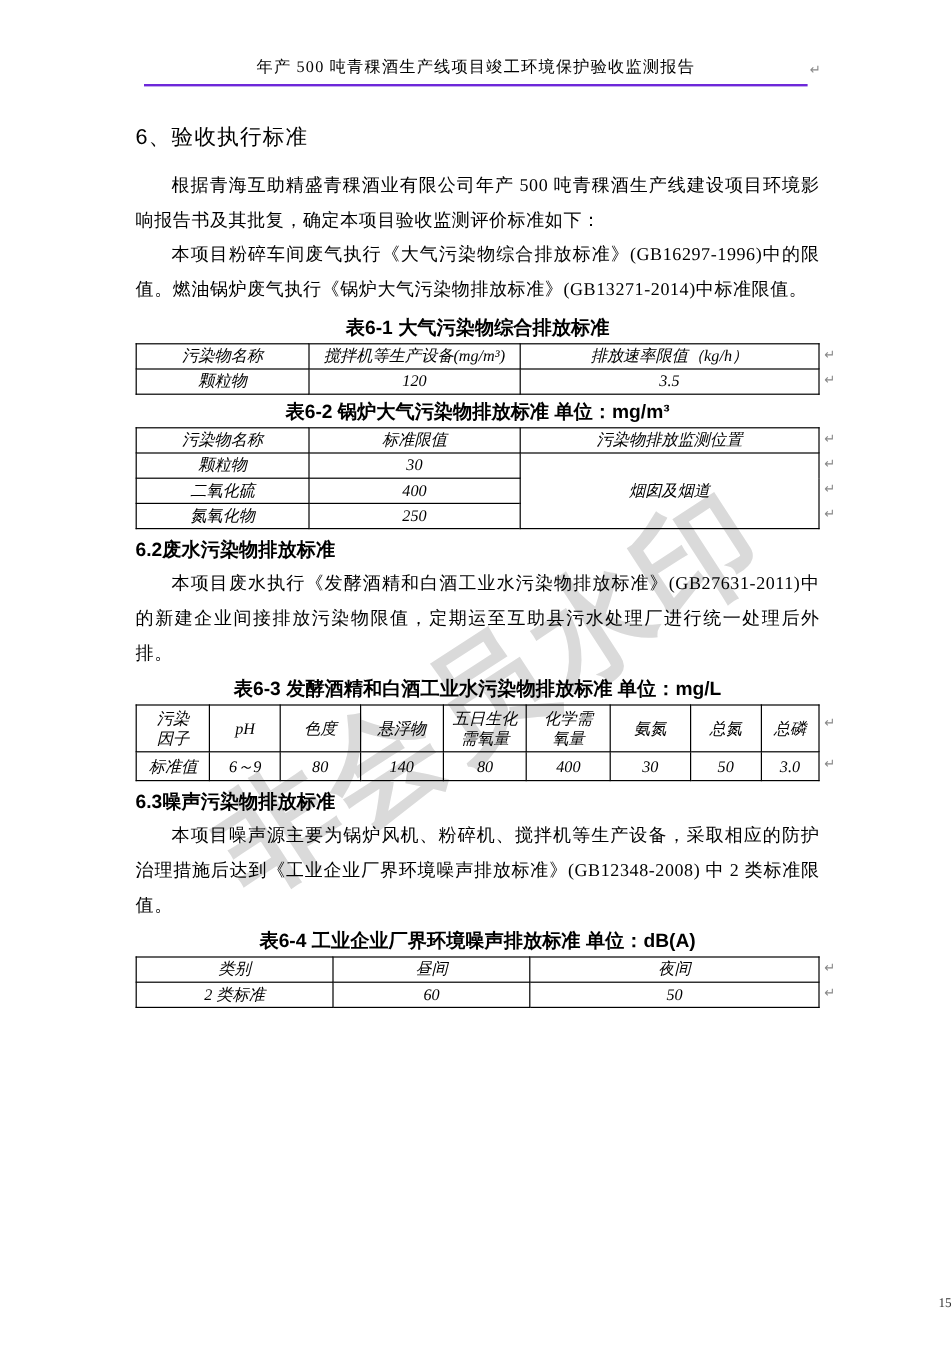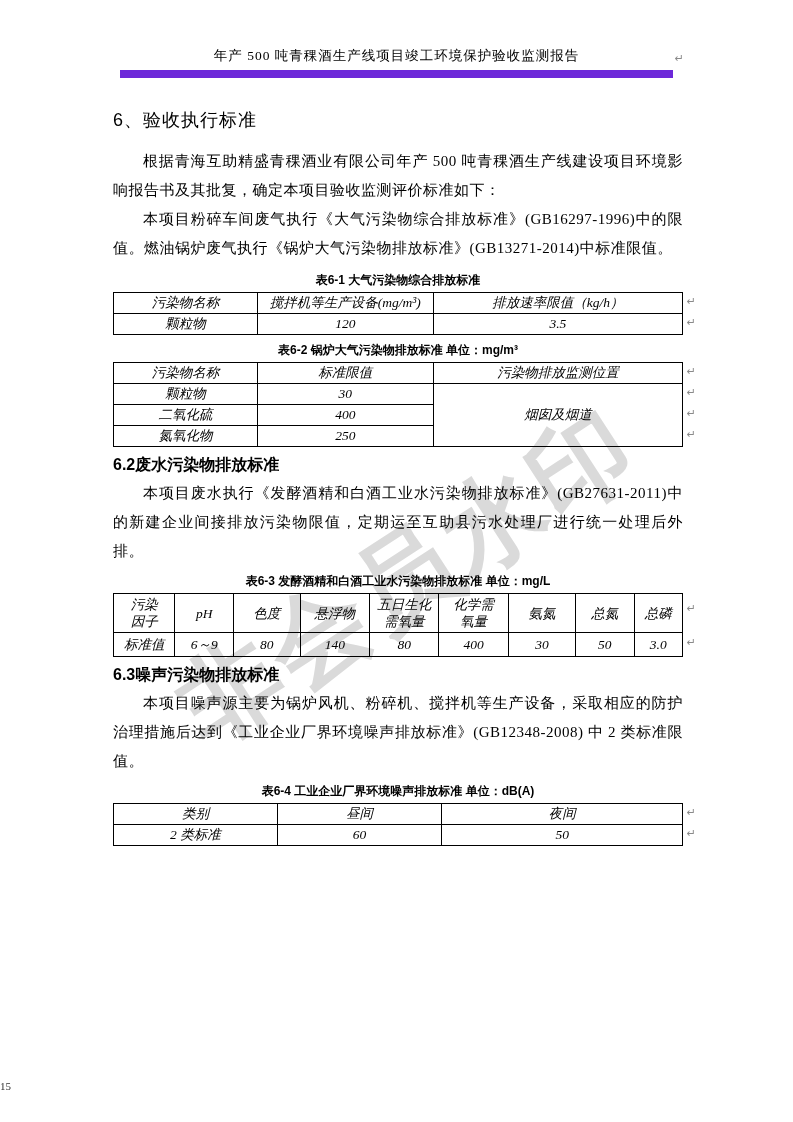--- a/index.html
+++ b/index.html
@@ -13,60 +13,60 @@
     position:absolute; left:145px; top:500px; width:560px; z-index:0;
     font-size:100px; font-weight:bold; color:#dadada; letter-spacing:4px;
     transform:rotate(-33deg); transform-origin:center center;
     white-space:nowrap; font-family:"Liberation Serif", serif;
     user-select:none;
   }
   .fg { position:relative; z-index:1; }
   .doc-header {
     position:relative; margin:48px 120px 0 120px; text-align:center;
     font-size:13.5px; line-height:16px; letter-spacing:1px;
-    padding-bottom:6px; border-bottom:8px solid #6d28d9;
+    padding-bottom:6px; border-bottom:2px solid #6d28d9;
   }
   .content { margin:0 110px 0 113px; position:relative; }
   .h1 {
     margin-top:31px; font-size:18px; line-height:22px; font-weight:normal;
     letter-spacing:1px; font-family:"Liberation Sans", sans-serif;
   }
   p.body {
     font-size:15px; line-height:29px; text-align:justify;
     text-indent:2em; letter-spacing:0.5px;
   }
   .intro { margin-top:16px; }
   .h2 {
     margin-top:8px; font-size:16px; line-height:20px; font-weight:bold;
     font-family:"Liberation Sans", sans-serif;
   }
   .h2 + p.body { margin-top:4px; }
   .caption {
     margin-top:6px; text-align:center; font-weight:bold;
-    font-size:12px; line-height:18px;
+    font-size:16px; line-height:18px;
     font-family:"Liberation Sans", sans-serif;
   }
   .cap-first { margin-top:8px; }
   .tablewrap { position:relative; margin-top:3px;font-style:italic; }
   table { width:100%; border-collapse:collapse; table-layout:fixed;
           border:1.5px solid #000; }
   td {
     border:1px solid #000; text-align:center; vertical-align:middle;
     font-size:13.5px; height:21px; line-height:20px; padding:0 2px;
     overflow:hidden;
   }
   .t63 td.hdr { height:39px; line-height:17px; white-space:pre-line; }
   .t63 td.dat { height:24px; }
   .pmark {
     position:absolute; right:-13px; color:#8a8a8a; font-size:11px;
     line-height:11px; font-family:"DejaVu Sans", sans-serif;
   }
   .pmark.hdr { right:-12px; bottom:6px; }
   .page-number {
-    position:absolute; left:0; top:1032px; width:100%; text-align:left;
+    position:absolute; left:0; top:1032px; width:100%; text-align:right;
     font-size:11px; color:#333;
   }
 </style>
 </head>
 <body>
 
 <div class="page">
 
   <div class="watermark">非会员水印</div>
 

